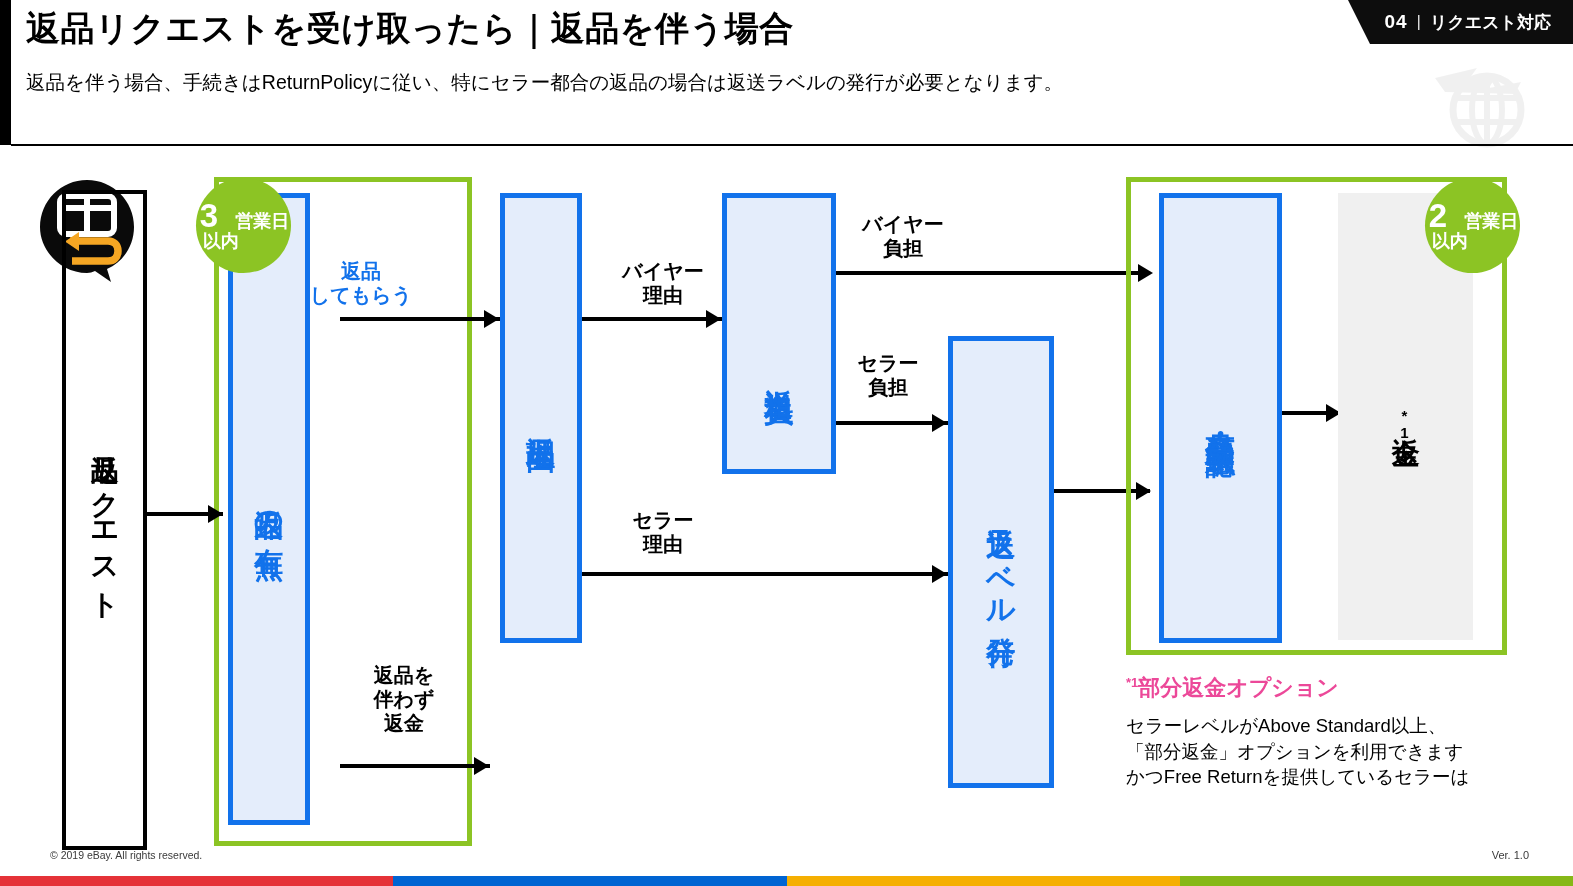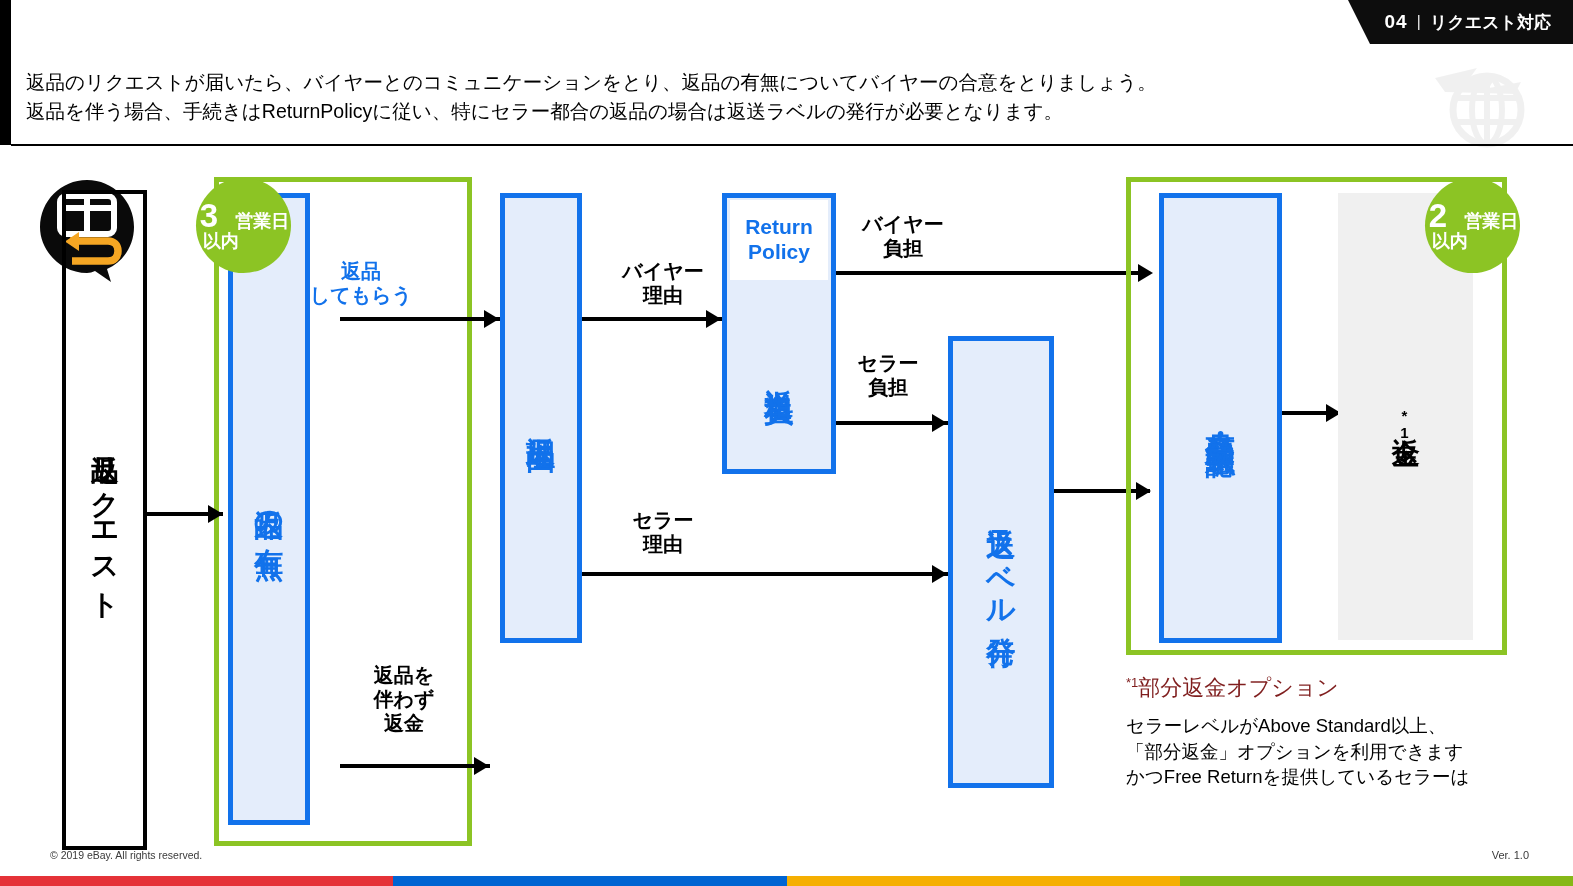--- a/index.html
+++ b/index.html
@@ -60,38 +60,38 @@
   .ricon{position:absolute;width:98px;height:104px;}
 
   
   .rp-chip{position:absolute;background:#ffffff;display:flex;flex-direction:column;align-items:center;justify-content:center;
            color:#1272eb;font-weight:bold;font-size:21px;line-height:1.18;}
 
   
   .dash-txt{position:absolute;font-size:26px;font-weight:bold;color:#000;white-space:nowrap;}
 
   
-  .fn-title{position:absolute;font-size:22px;font-weight:normal;color:#7f1d1d;white-space:nowrap;}
+  .fn-title{position:absolute;font-size:22px;font-weight:bold;color:#ec4899;white-space:nowrap;}
   .fn-title sup{font-size:13px;}
   .fn-body{position:absolute;font-size:18.5px;color:#000;line-height:1.38;white-space:nowrap;}
 
   
   .ftr-copy{position:absolute;left:50px;top:849px;font-size:10.5px;color:#3a3a3a;}
   .ftr-ver{position:absolute;right:44px;top:849px;font-size:11px;color:#3a3a3a;}
   .ftr-bar{position:absolute;left:0;top:876px;width:1573px;height:10px;display:flex;}
   .ftr-bar>i{display:block;height:100%;}
 </style>
 </head>
 <body>
 
 <div class="stage">
 
   <div class="hdr-leftbar"></div>
+  <div class="hdr-title">返品リクエストを受け取ったら｜返品を伴う場合</div>
   <div class="hdr-sub">
-    <div>返品のリクエストが届いたら、バイヤーとのコミュニケーションをとり、返品の有無についてバイヤーの合意をとりましょう。</div>
     <div>返品を伴う場合、手続きはReturnPolicyに従い、特にセラー都合の返品の場合は返送ラベルの発行が必要となります。</div>
   </div>
   <div class="hdr-rule"></div>
 
   <div class="hdr-tag" style="right:0;top:0;">
     <div class="hdr-tag-notch" style="left:-22px;"></div>
     <span class="hdr-tag-num">04</span>
     <span class="hdr-tag-sep">|</span>
     <span class="hdr-tag-txt">リクエスト対応</span>
   </div>
@@ -170,24 +170,20 @@
     <div class="lbl" style="left:663px;top:362px;transform:translateX(-50%);">
       <div>セラー</div>
       <div>理由</div>
     </div>
     <div class="hline" style="left:582px;top:426px;width:366px;"></div>
     <div class="ahead" style="left:932px;top:419px;"></div>
 
     <div class="bluebox" style="left:722px;top:47px;width:114px;height:281px;">
       <div class="vtext blue" style="font-size:29px;padding-top:75px;box-sizing:border-box;">返送料負担</div>
     </div>
-    <div class="rp-chip" style="left:730px;top:54px;width:98px;height:80px;">
-      <span>Return</span>
-      <span>Policy</span>
-    </div>
 
     <div class="lbl" style="left:903px;top:66px;transform:translateX(-50%);">
       <div>バイヤー</div>
       <div>負担</div>
     </div>
     <div class="hline" style="left:836px;top:125px;width:312px;"></div>
     <div class="ahead" style="left:1138px;top:118px;"></div>
 
     <div class="lbl" style="left:888px;top:205px;transform:translateX(-50%);">
       <div>セラー</div>

